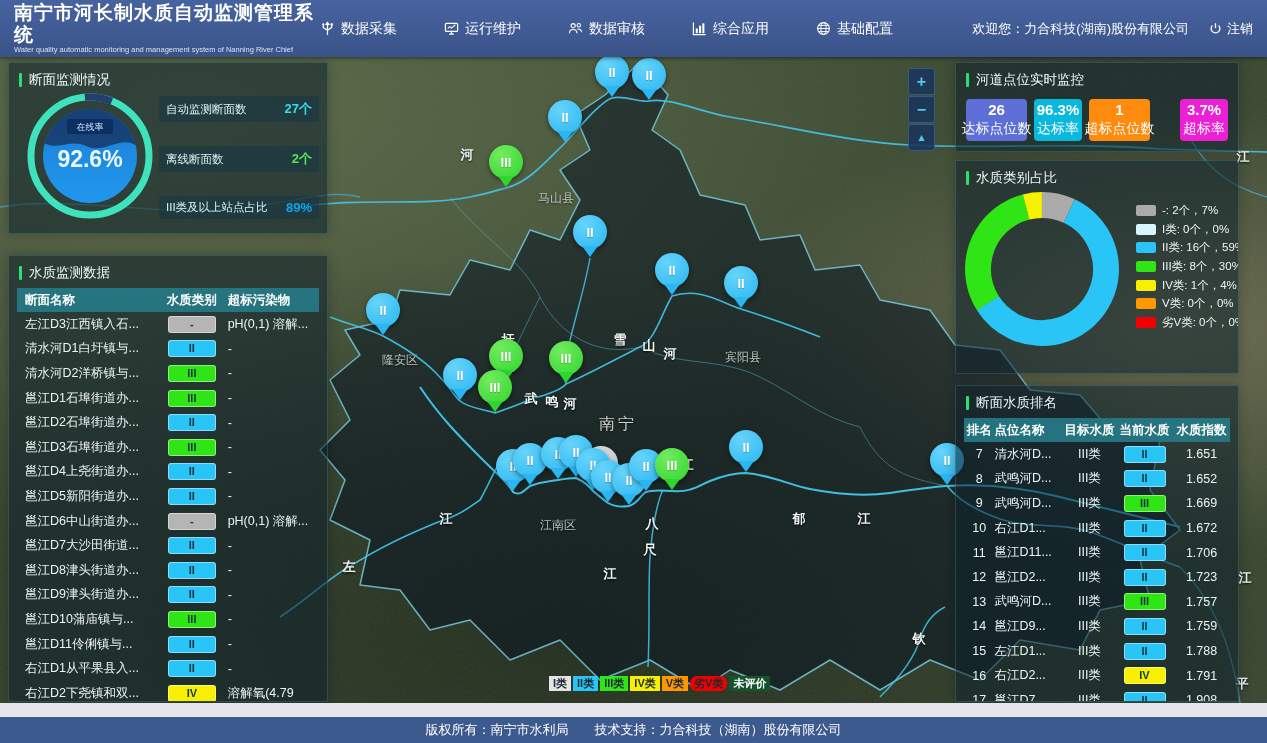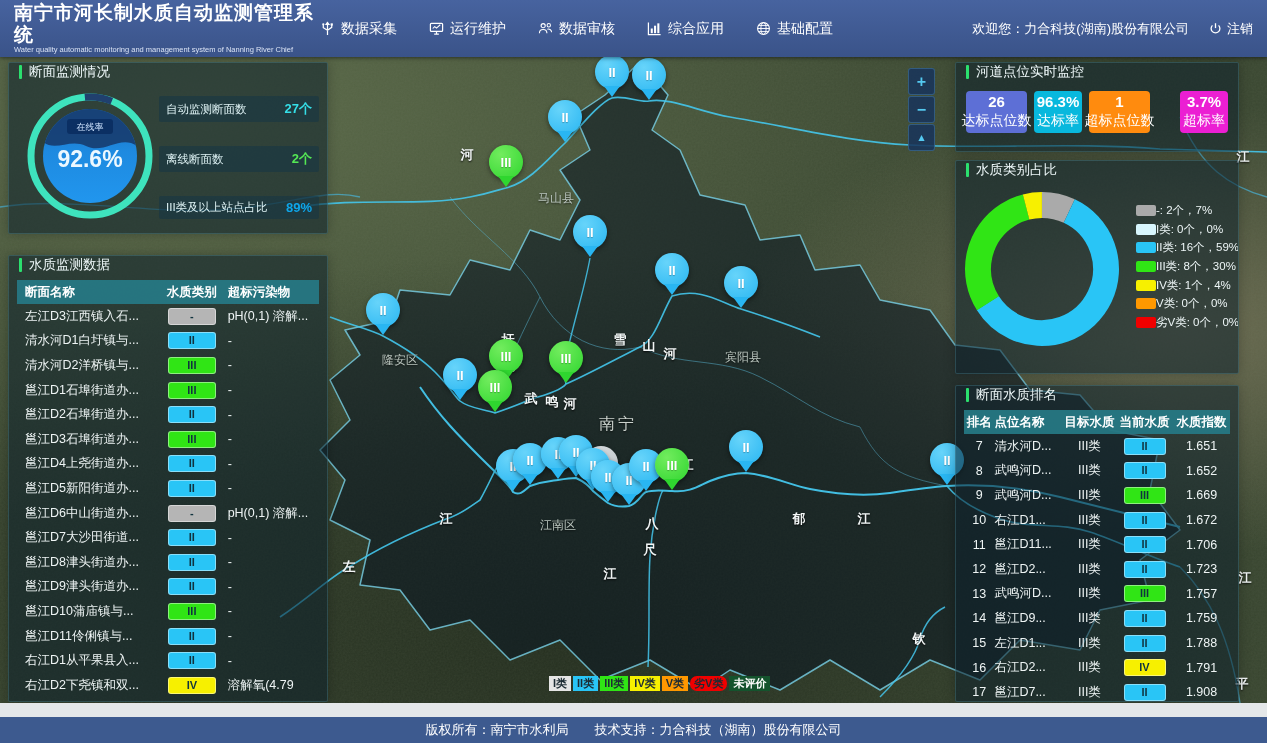--- a/index.html
+++ b/index.html
@@ -5,21 +5,21 @@
   html,body{margin:0;padding:0;background:#111;}
   .screen{position:relative;width:1267px;height:743px;overflow:hidden;background:#2c3626;
           font-family:"Liberation Sans",sans-serif;-webkit-font-smoothing:antialiased;}
   
   .hdr{position:absolute;top:0;left:0;right:0;height:57px;z-index:10;
        background:linear-gradient(#47639f,#3a5389);display:flex;align-items:center;
        box-shadow:0 1px 4px rgba(0,0,0,.5);}
   .brand{margin-left:14px;width:300px;line-height:1.15;}
   .brand .t{font-size:19px;font-weight:bold;color:#ffffff;letter-spacing:1px;}
   .brand .s{font-size:7.5px;color:#d9e2f4;}
-  .nav{display:flex;gap:32px;margin-left:6px;}
+  .nav{display:flex;gap:47px;margin-left:6px;}
   .nav-item{display:flex;align-items:center;gap:6px;color:#fff;font-size:14px;cursor:pointer;white-space:nowrap;}
   .nav-ico svg{display:block;}
   .hdr-right{margin-left:auto;display:flex;align-items:center;gap:20px;margin-right:14px;color:#fff;font-size:13px;white-space:nowrap;}
   .logout{display:flex;align-items:center;gap:5px;cursor:pointer;}
   
   .map{position:absolute;top:57px;left:0;width:1267px;height:646px;overflow:hidden;background:#39462f;}
   .map svg.base{position:absolute;left:0;top:0;}
   .maplabel{position:absolute;transform:translate(-50%,-50%);pointer-events:none;white-space:nowrap;z-index:2;}
   .maplabel.river{color:#f2f6f6;font-weight:bold;font-size:13px;text-shadow:0 1px 2px rgba(0,0,0,.85);}
   .maplabel.place{color:#b9c4bd;font-size:12px;text-shadow:0 1px 2px rgba(0,0,0,.6);}
@@ -31,21 +31,21 @@
   .marker::after{content:"";position:absolute;top:31px;left:50%;transform:translateX(-50%);
           border:8px solid transparent;border-top:11px solid var(--c);border-bottom:0;}
   .zoomctl{position:absolute;left:908px;top:11px;width:27px;display:flex;flex-direction:column;gap:1px;z-index:4;}
   .zbtn{height:25px;background:rgba(23,52,92,.85);color:#54c9f0;display:flex;align-items:center;justify-content:center;
         font-size:16px;font-weight:bold;border-radius:3px;cursor:pointer;border:1px solid rgba(90,160,210,.35);}
   .mlegend{position:absolute;left:549px;top:619px;display:flex;gap:2px;z-index:4;}
   .ml-item{padding:1px 4px;font-size:11px;font-weight:bold;line-height:13px;}
   
   .panel{position:absolute;background:rgba(12,32,44,.55);border:1px solid rgba(110,190,215,.22);
          border-radius:2px;z-index:5;box-shadow:0 0 12px rgba(0,0,0,.25);overflow:hidden;}
-  .ptitle{display:flex;align-items:center;gap:7px;padding:0 10px 4px;color:#eef8f9;font-size:13.5px;}
+  .ptitle{display:flex;align-items:center;gap:7px;padding:8px 10px 4px;color:#eef8f9;font-size:13.5px;}
   .gbar{width:3px;height:14px;background:#2be06e;border-radius:1px;}
   .p-monitor{left:8px;top:5px;width:318px;height:170px;}
   .p-quality{left:8px;top:198px;width:318px;height:445px;}
   .p-realtime{left:955px;top:5px;width:282px;height:88px;}
   .p-category{left:955px;top:103px;width:282px;height:212px;}
   .p-ranking{left:955px;top:328px;width:282px;height:315px;}
   
   .gauge{position:absolute;left:14px;top:26px;}
   .mstats{position:absolute;left:150px;top:33px;width:160px;display:flex;flex-direction:column;gap:24px;}
   .mstat{display:flex;justify-content:space-between;align-items:center;background:rgba(18,52,70,.5);
@@ -68,21 +68,21 @@
   .r-idx{width:60px;text-align:center;}
   
   .cards{display:flex;gap:7px;padding:6px 10px;}
   .card{width:61px;height:42px;border-radius:4px;color:#fff;display:flex;flex-direction:column;
         align-items:center;justify-content:center;}
   .card .v{font-size:15px;font-weight:bold;line-height:1.1;}
   .card .l{font-size:14px;margin-top:2px;white-space:nowrap;}
   
   .donut{position:absolute;left:6px;top:28px;}
   .clegend{position:absolute;left:180px;top:40px;display:flex;flex-direction:column;}
-  .cl-item{display:flex;align-items:center;height:18.7px;color:#eef6f7;font-size:11.5px;white-space:nowrap;}
+  .cl-item{display:flex;align-items:center;gap:6px;height:18.7px;color:#eef6f7;font-size:11.5px;white-space:nowrap;}
   .cl-sw{width:20px;height:11px;border-radius:2px;flex:none;}
   
   .strip{position:absolute;top:703px;left:0;right:0;height:14px;background:#e4e7e9;z-index:6;}
   .ftr{position:absolute;top:717px;left:0;right:0;height:26px;background:#3d5a8f;color:#fff;font-size:13px;
        display:flex;align-items:center;justify-content:center;z-index:6;}
 </style>
 </head>
 <body>
 
 <div class="screen">

